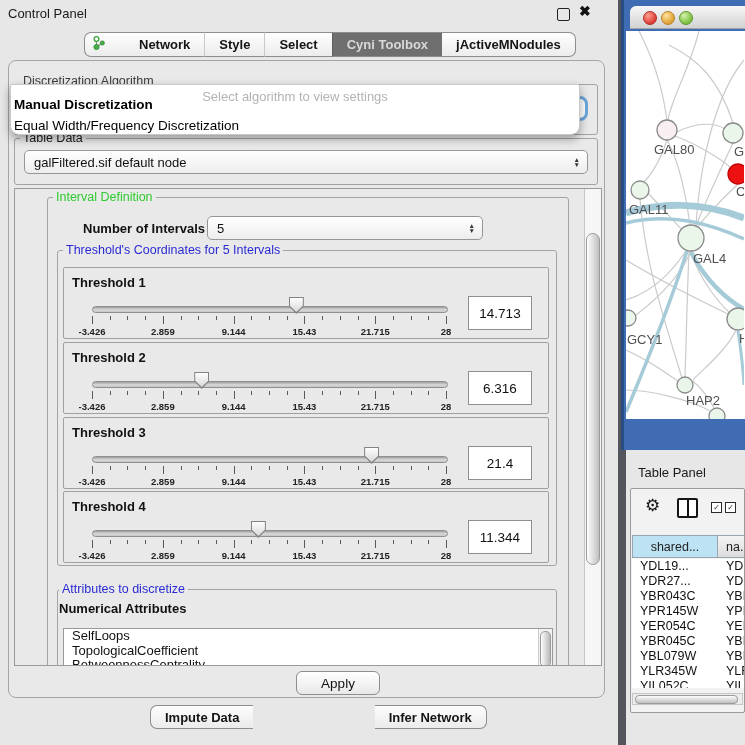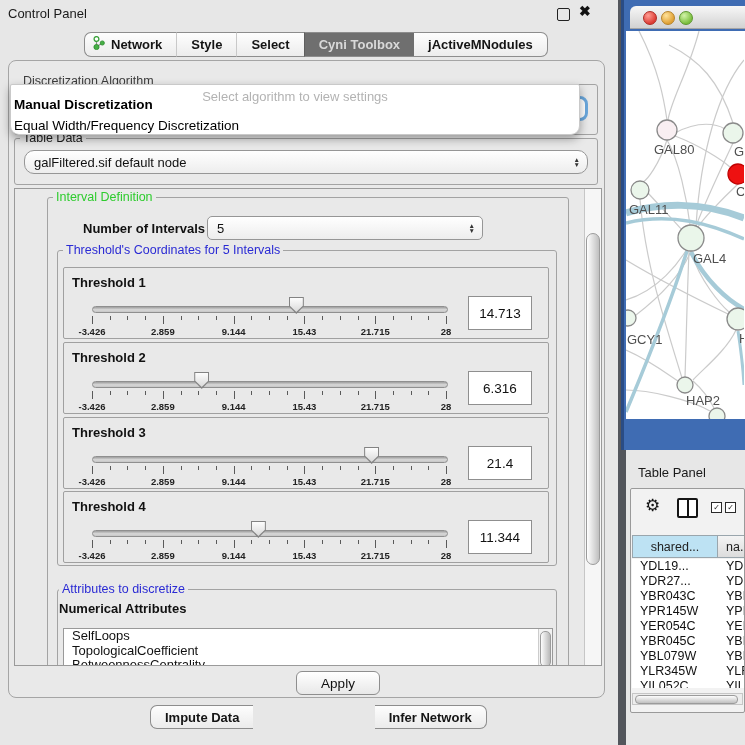--- a/index.html
+++ b/index.html
@@ -10,21 +10,21 @@
 
   
   .titlebar-text{left:8px;top:6px;font-size:13px;color:#1a1a1a;}
   .float-icon{left:557px;top:8px;width:11px;height:11px;border:1.5px solid #222;border-radius:2px;}
   .close-icon{left:579px;top:3px;font-size:14px;font-weight:bold;color:#111;}
 
   .tabrow{left:84px;top:32px;height:23px;display:flex;}
   .tab{height:23px;display:flex;align-items:center;padding:0 14px;font-size:13px;font-weight:bold;
        color:#141414;background:linear-gradient(#fefefe,#ececec);border-top:1px solid #8d8d8d;
        border-bottom:1px solid #8d8d8d;position:relative;}
-  .tab.first{border-left:1px solid #8d8d8d;border-radius:7px 0 0 7px;padding-left:8px;}
+  .tab.first{border-left:1px solid #8d8d8d;border-radius:7px 0 0 7px;padding-left:8px;gap:28px;}
   .tab.last{border-right:1px solid #8d8d8d;border-radius:0 7px 7px 0;}
   .tab.sep{border-left:1px solid #c9c9c9;}
   .tab.selected{background:#6f6f6f;color:#d9d9d9;border-left:1px solid #5f5f5f;}
   .net-ico{margin-right:6px;display:inline-block;}
 
   .outer-panel{left:8px;top:60px;width:595px;height:636px;background:#e9e9e9;
                border:1px solid #a5a5a5;border-radius:8px;}
   .groupbox{position:absolute;border:1px solid #a3a3a3;border-radius:3px;}
   .grouplabel{position:absolute;font-size:12.5px;line-height:13px;background:#e9e9e9;padding:0 3px;white-space:nowrap;}
   .g-green{color:#2ecc2e;}
@@ -154,21 +154,21 @@
   <div class="abs focus-combo"></div>
 
   <div class="abs popup">
     <div class="prompt">Select algorithm to view settings</div>
     <div class="opt1">Manual Discretization</div>
     <div class="opt2">Equal Width/Frequency Discretization</div>
   </div>
 
   <div class="groupbox" style="left:14px;top:138px;width:582px;height:45px;"></div>
   <div class="grouplabel" style="left:20px;top:132px;color:#1a1a1a;">Table Data</div>
-  <div class="combo" style="left:24px;top:150px;width:564px;height:24px;border-radius:10px;">
+  <div class="combo" style="left:24px;top:150px;width:564px;height:24px;">
     <span>galFiltered.sif default node</span>
     <span class="arrows">
         <span>▲</span>
         <span>▼</span>
       </span>
   </div>
 
   <div class="abs scrollpane">
 
     <div class="groupbox" style="left:32px;top:8px;width:520px;height:520px;"></div>

